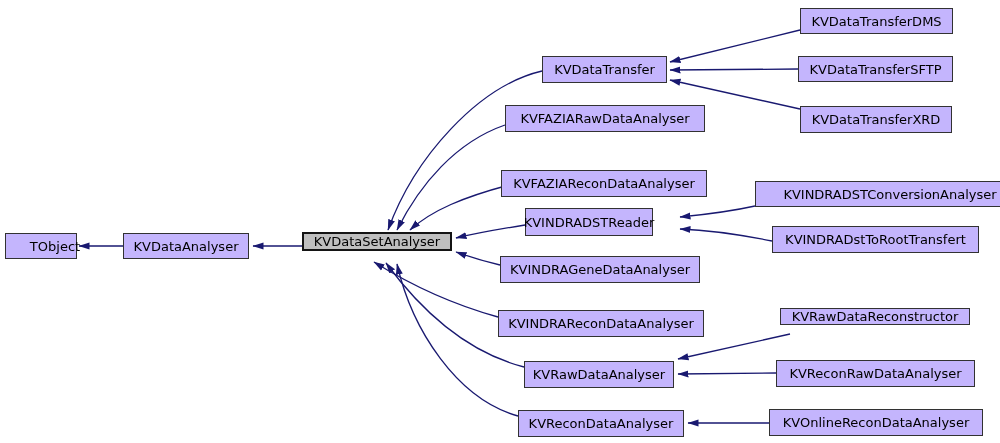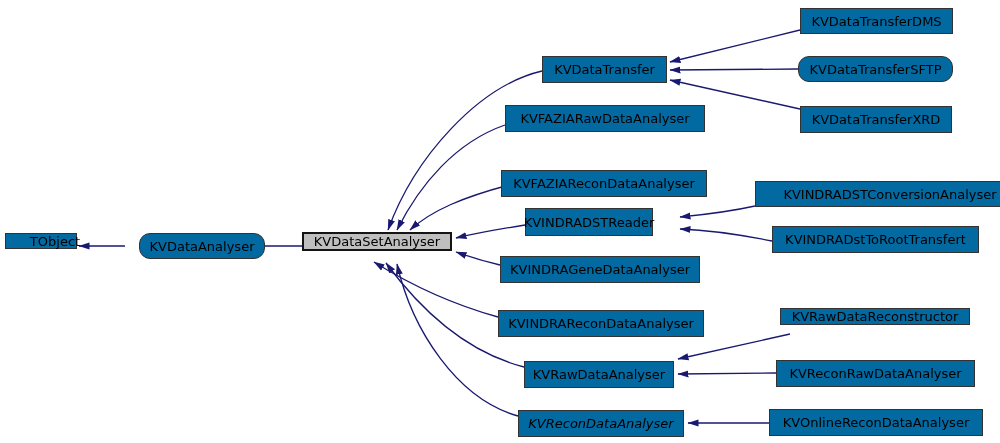--- a/index.html
+++ b/index.html
@@ -16,21 +16,21 @@
     left: 0; top: 0;
     width: 1000px; height: 443px;
     pointer-events: none;
   }
   .node {
     position: absolute;
     box-sizing: border-box;
     display: flex;
     align-items: center;
     justify-content: center;
-    background: #0369a1;
+    background: #c4b5fd;
     border: 1.5px solid #323232;
     color: #000000;
     font-size: 13px;
     line-height: 1;
     white-space: nowrap;
     cursor: pointer;
   }
   .node.highlight {
     background: #bfbfbf;
     border: 2px solid #141414;
@@ -66,35 +66,35 @@
     <path class="edge" d="M800,30 L670,62" marker-end="url(#arrow)"></path>
     <path class="edge" d="M798,69 L670,70" marker-end="url(#arrow)"></path>
     <path class="edge" d="M800,109 L670,80" marker-end="url(#arrow)"></path>
     <path class="edge" d="M755,206 C728,212 701,215 680,217" marker-end="url(#arrow)"></path>
     <path class="edge" d="M772,241 C737,234 706,230 680,229" marker-end="url(#arrow)"></path>
     <path class="edge" d="M790,334 L678,359" marker-end="url(#arrow)"></path>
     <path class="edge" d="M776,373 L678,374" marker-end="url(#arrow)"></path>
     <path class="edge" d="M769,423 L688,423" marker-end="url(#arrow)"></path>
   </svg>
 
-  <div class="node" style="left:5px;   top:233px; width:72px;  height:16px;padding-left:28px;">TObject</div>
-  <div class="node" style="left:139px; top:233px; width:126px; height:26px;border-radius:11px;">KVDataAnalyser</div>
+  <div class="node" style="left:5px;   top:233px; width:72px;  height:26px;padding-left:28px;">TObject</div>
+  <div class="node" style="left:123px; top:233px; width:126px; height:26px;">KVDataAnalyser</div>
   <div class="node highlight" style="left:302px; top:232px; width:150px; height:19px;">KVDataSetAnalyser</div>
 
   <div class="node" style="left:542px; top:56px;  width:125px; height:27px;">KVDataTransfer</div>
   <div class="node" style="left:505px; top:105px; width:200px; height:27px;">KVFAZIARawDataAnalyser</div>
   <div class="node" style="left:501px; top:158px; width:206px; height:27px;margin-top:12px;">KVFAZIAReconDataAnalyser</div>
   <div class="node" style="left:525px; top:208px; width:128px; height:28px;">KVINDRADSTReader</div>
   <div class="node" style="left:498px; top:310px; width:206px; height:27px;">KVINDRAReconDataAnalyser</div>
   <div class="node" style="left:500px; top:256px; width:200px; height:27px;">KVINDRAGeneDataAnalyser</div>
   <div class="node" style="left:524px; top:361px; width:150px; height:27px;">KVRawDataAnalyser</div>
-  <div class="node" style="left:518px; top:410px; width:166px; height:27px;font-style:italic;">KVReconDataAnalyser</div>
+  <div class="node" style="left:518px; top:410px; width:166px; height:27px;">KVReconDataAnalyser</div>
 
   <div class="node" style="left:800px; top:8px;   width:153px; height:26px;">KVDataTransferDMS</div>
-  <div class="node" style="left:798px; top:56px;  width:155px; height:26px;border-radius:11px;">KVDataTransferSFTP</div>
+  <div class="node" style="left:798px; top:56px;  width:155px; height:26px;">KVDataTransferSFTP</div>
   <div class="node" style="left:800px; top:106px; width:152px; height:27px;">KVDataTransferXRD</div>
   <div class="node" style="left:755px; top:181px; width:270px; height:26px;">KVINDRADSTConversionAnalyser</div>
   <div class="node" style="left:772px; top:226px; width:207px; height:27px;">KVINDRADstToRootTransfert</div>
   <div class="node" style="left:780px; top:308px; width:190px; height:17px;">KVRawDataReconstructor</div>
   <div class="node" style="left:776px; top:360px; width:199px; height:27px;">KVReconRawDataAnalyser</div>
   <div class="node" style="left:769px; top:409px; width:214px; height:27px;">KVOnlineReconDataAnalyser</div>
 
 </div>
 
 </body></html>

